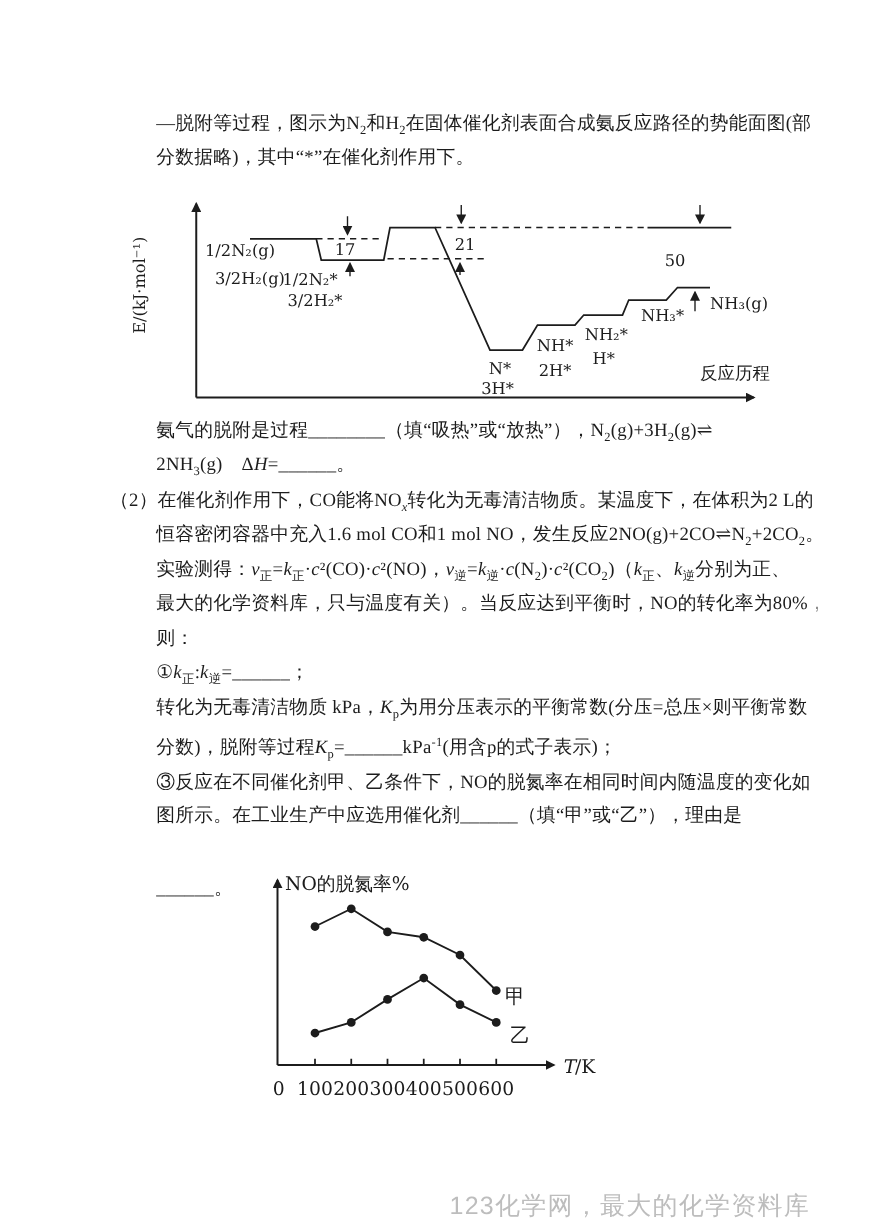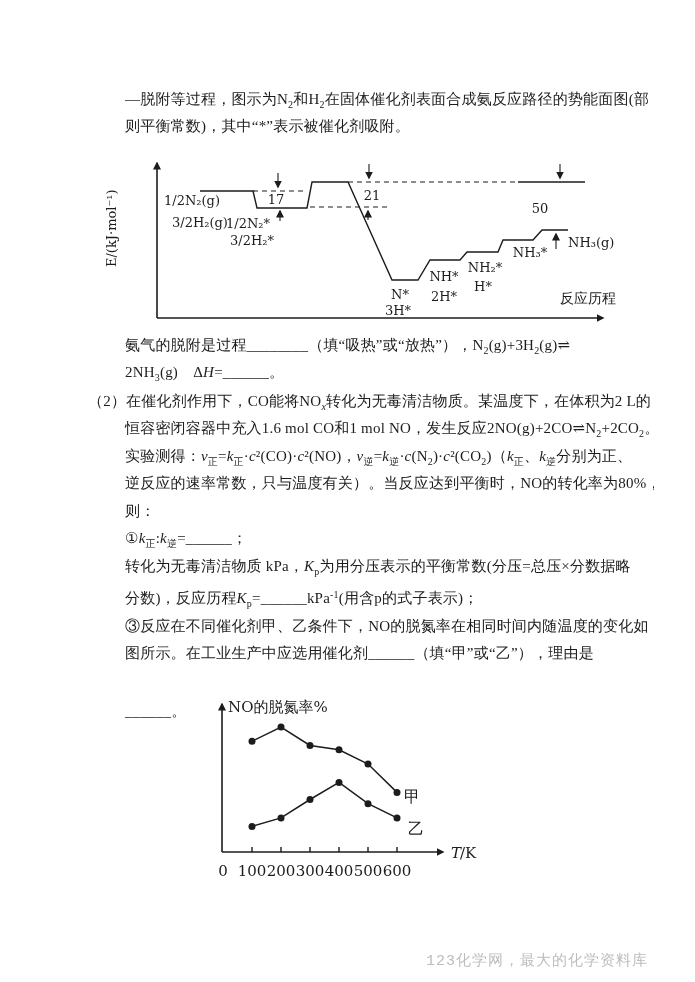--- a/index.html
+++ b/index.html
@@ -35,42 +35,42 @@
   .t13 { font-size:13px; }
   .t14 { font-size:14px; }
   .t15 { font-size:15px; }
   .mid { text-anchor:middle; }
   .it  { font-style:italic; }
   .series-line { stroke:#1c1c1c; stroke-width:1.5; fill:none; }
   .series-dot  { fill:#1c1c1c; }
   .series-label{ font-size:16px; }
   .tick { stroke:#1c1c1c; stroke-width:1.4; }
   #watermark {
-    position:absolute; top:951px; right:6px; font-size:15px; color:#bdbdbd;
-    font-family:Liberation Mono, monospace; letter-spacing:1px;
+    position:absolute; top:951px; right:6px; font-size:20px; color:#bdbdbd;
+    font-family:Liberation Sans, sans-serif; letter-spacing:1px;
   }
 </style>
 </head>
 <body>
 
 <div id="page">
 
   <div id="doc">
       <div class="line" id="l0"><span>—脱附等过程，图示为N</span><span class="sub">2</span><span>和H</span><span class="sub">2</span><span>在固体催化剂表面合成氨反应路径的势能面图(部</span></div>
-      <div class="line" id="l1"><span>则平衡常数)，其中“*”表示被催化剂吸附。</span></div>
+      <div class="line" id="l1"><span>分数据略)，其中“*”在催化剂作用下。</span></div>
       <div class="line" id="l2"><span>氨气的脱附是过程________（填“吸热”或“放热”），N</span><span class="sub">2</span><span>(g)+3H</span><span class="sub">2</span><span>(g)⇌</span></div>
       <div class="line" id="l3"><span>2NH</span><span class="sub">3</span><span>(g)　Δ</span><span class="i">H</span><span>=______。</span></div>
       <div class="line" id="l4"><span>（2）在催化剂作用下，CO能将NO</span><span class="subi">x</span><span>转化为无毒清洁物质。某温度下，在体积为2 L的</span></div>
       <div class="line" id="l5"><span>恒容密闭容器中充入1.6 mol CO和1 mol NO，发生反应2NO(g)+2CO⇌N</span><span class="sub">2</span><span>+2CO</span><span class="sub">2</span><span>。</span></div>
       <div class="line" id="l6"><span>实验测得：</span><span class="i">v</span><span class="sub">正</span><span>=</span><span class="i">k</span><span class="sub">正</span><span>·</span><span class="i">c</span><span>²(CO)·</span><span class="i">c</span><span>²(NO)，</span><span class="i">v</span><span class="sub">逆</span><span>=</span><span class="i">k</span><span class="sub">逆</span><span>·</span><span class="i">c</span><span>(N</span><span class="sub">2</span><span>)·</span><span class="i">c</span><span>²(CO</span><span class="sub">2</span><span>)（</span><span class="i">k</span><span class="sub">正</span><span>、</span><span class="i">k</span><span class="sub">逆</span><span>分别为正、</span></div>
-      <div class="line" id="l7"><span>逆反应的速率常数，只与温度有关）。当反应达到平衡时，NO的转化率为80%，</span></div>
+      <div class="line" id="l7"><span>最大的化学资料库，只与温度有关）。当反应达到平衡时，NO的转化率为80%，</span></div>
       <div class="line" id="l8"><span>则：</span></div>
       <div class="line" id="l9"><span>①</span><span class="i">k</span><span class="sub">正</span><span>:</span><span class="i">k</span><span class="sub">逆</span><span>=______；</span></div>
-      <div class="line" id="l10"><span>转化为无毒清洁物质 kPa，</span><span class="i">K</span><span class="sub">p</span><span>为用分压表示的平衡常数(分压=总压×分数据略</span></div>
-      <div class="line" id="l11"><span>分数)，反应历程</span><span class="i">K</span><span class="sub">p</span><span>=______kPa</span><span class="sup">-1</span><span>(用含p的式子表示)；</span></div>
+      <div class="line" id="l10"><span>转化为无毒清洁物质 kPa，</span><span class="i">K</span><span class="sub">p</span><span>为用分压表示的平衡常数(分压=总压×则平衡常数</span></div>
+      <div class="line" id="l11"><span>分数)，脱附等过程</span><span class="i">K</span><span class="sub">p</span><span>=______kPa</span><span class="sup">-1</span><span>(用含p的式子表示)；</span></div>
       <div class="line" id="l12"><span>③反应在不同催化剂甲、乙条件下，NO的脱氮率在相同时间内随温度的变化如</span></div>
       <div class="line" id="l13"><span>图所示。在工业生产中应选用催化剂______（填“甲”或“乙”），理由是</span></div>
       <div class="line" id="l14"><span>______。</span></div>
     </div>
 
   <svg id="energy" style="left:100px; top:155px;" width="520" height="178" viewBox="0 0 520 178">
     <defs>
       <marker id="arr" markerWidth="8" markerHeight="8" refX="6.5" refY="4" orient="auto" markerUnits="userSpaceOnUse">
         <path d="M0,0 L8,4 L0,8 z" fill="#1c1c1c"></path>
       </marker>

